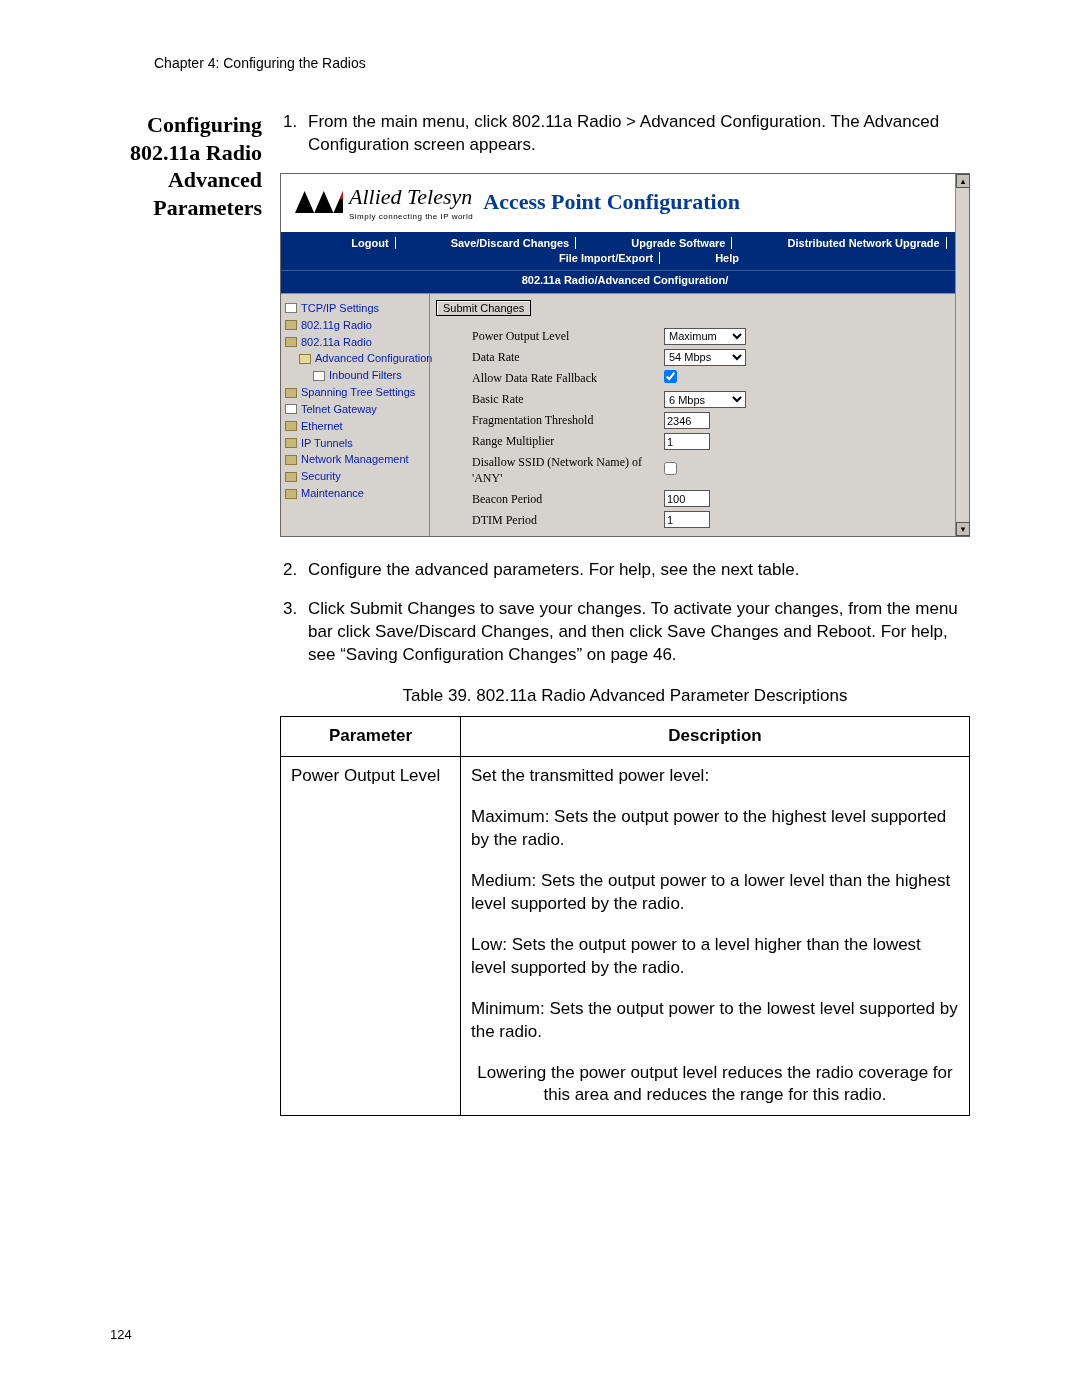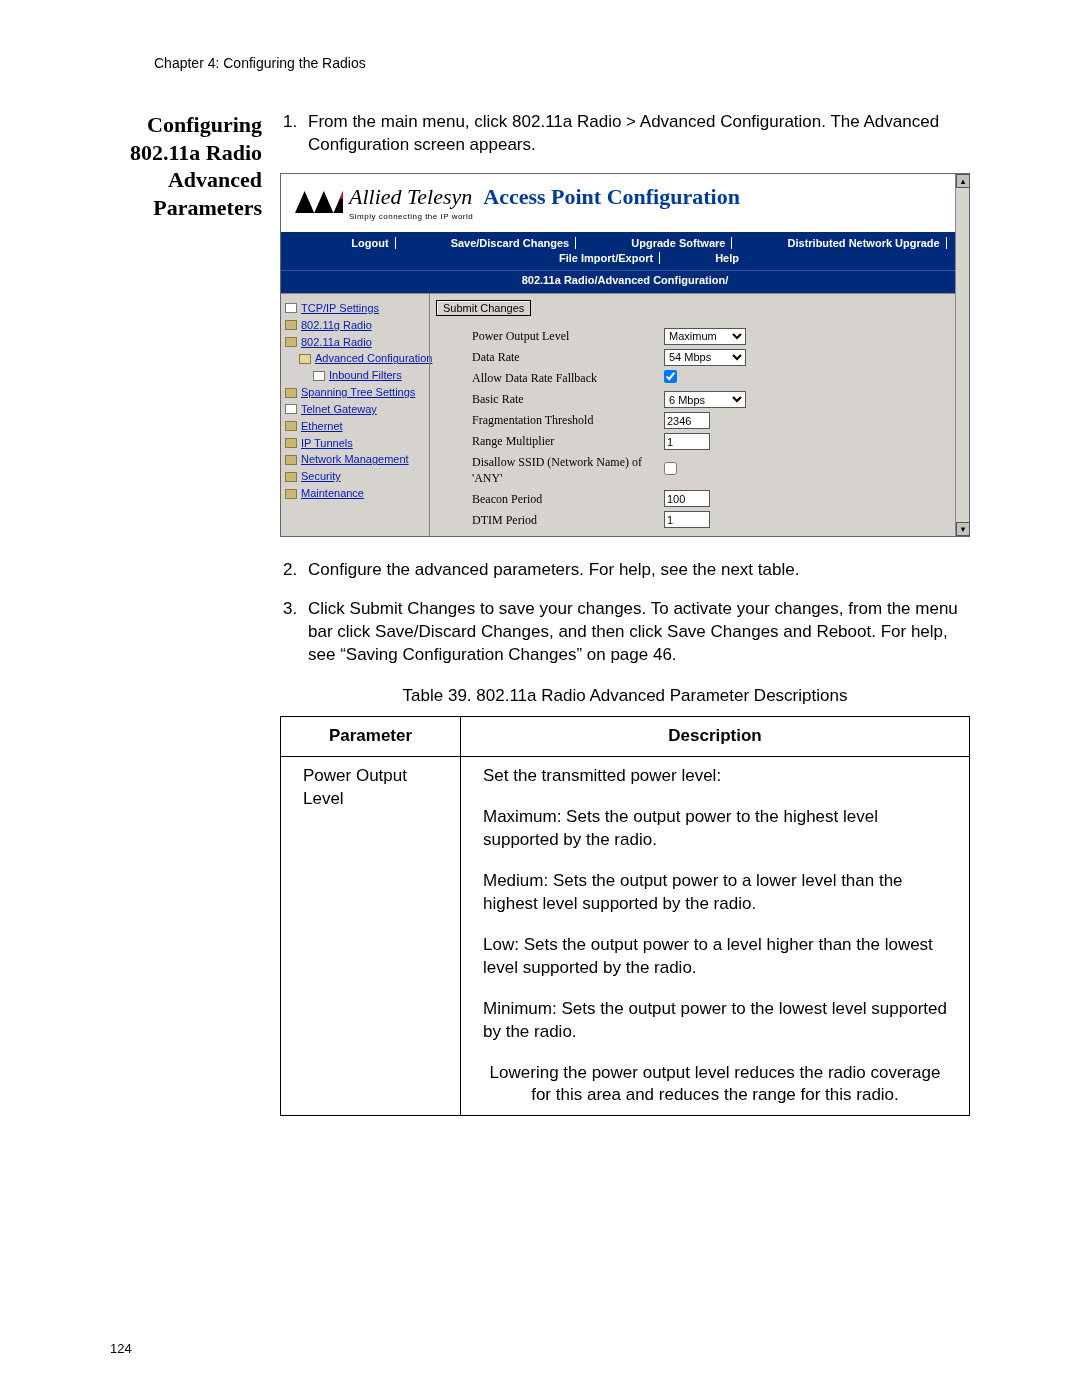--- a/index.html
+++ b/index.html
@@ -50,20 +50,21 @@
   }
   .screenshot {
     margin: 10px 0 22px 0;
     border: 1px solid #666;
     background: #d6d3ce;
     font-size: 12px;
     position: relative;
   }
   .s-header {
     display: flex;
+    align-items: center;
     background: #fff;
     padding: 8px 10px 10px 14px;
   }
   .s-logo {
     display: flex;
     align-items: center;
   }
   .s-logo-mark {
     width: 48px; height: 22px;
     background: #000;
@@ -109,21 +110,20 @@
   .s-body { display:flex; background:#d6d3ce; border-top:1px solid #888; }
   .s-nav {
     width: 148px;
     padding: 6px 4px;
     font-size: 11px;
   }
   .s-nav-item {
     display:flex;align-items:center;
     padding:1px 0;
     color:#0018b8;
-    text-decoration: underline;
     cursor:pointer;
     white-space: nowrap;
   }
   .s-nav-item.indent1 { padding-left: 14px; }
   .s-nav-item.indent2 { padding-left: 28px; }
   .nav-ico {
     width:12px;height:10px;margin-right:4px;
     display:inline-block;flex-shrink:0;
   }
   .ico-page { background:#fff;border:1px solid #777; }
@@ -170,32 +170,32 @@
     text-align:center;
     margin: 18px 0 8px;
   }
   table.param {
     border-collapse: collapse;
     width: 100%;
     table-layout: fixed;
   }
   table.param th, table.param td {
     border: 1px solid #000;
-    padding: 8px 22px;
+    padding: 8px 10px;
     text-align: left;
     vertical-align: top;
     font-size: 17px;
   }
   table.param th { font-weight: bold; text-align: center; }
   table.param .col-param { width: 180px; }
   td.desc p { margin: 0 0 18px 0; }
   td.desc p:last-child { margin-bottom: 0; text-align: center; }
   .page-number {
     position: absolute;
-    bottom: 41px;
+    bottom: 55px;
     left: 110px;
     font-size: 13px;
   }
 </style>
 </head>
 <body>
 
 <div class="page">
   <div class="chapter-header">Chapter 4: Configuring the Radios</div>
 

